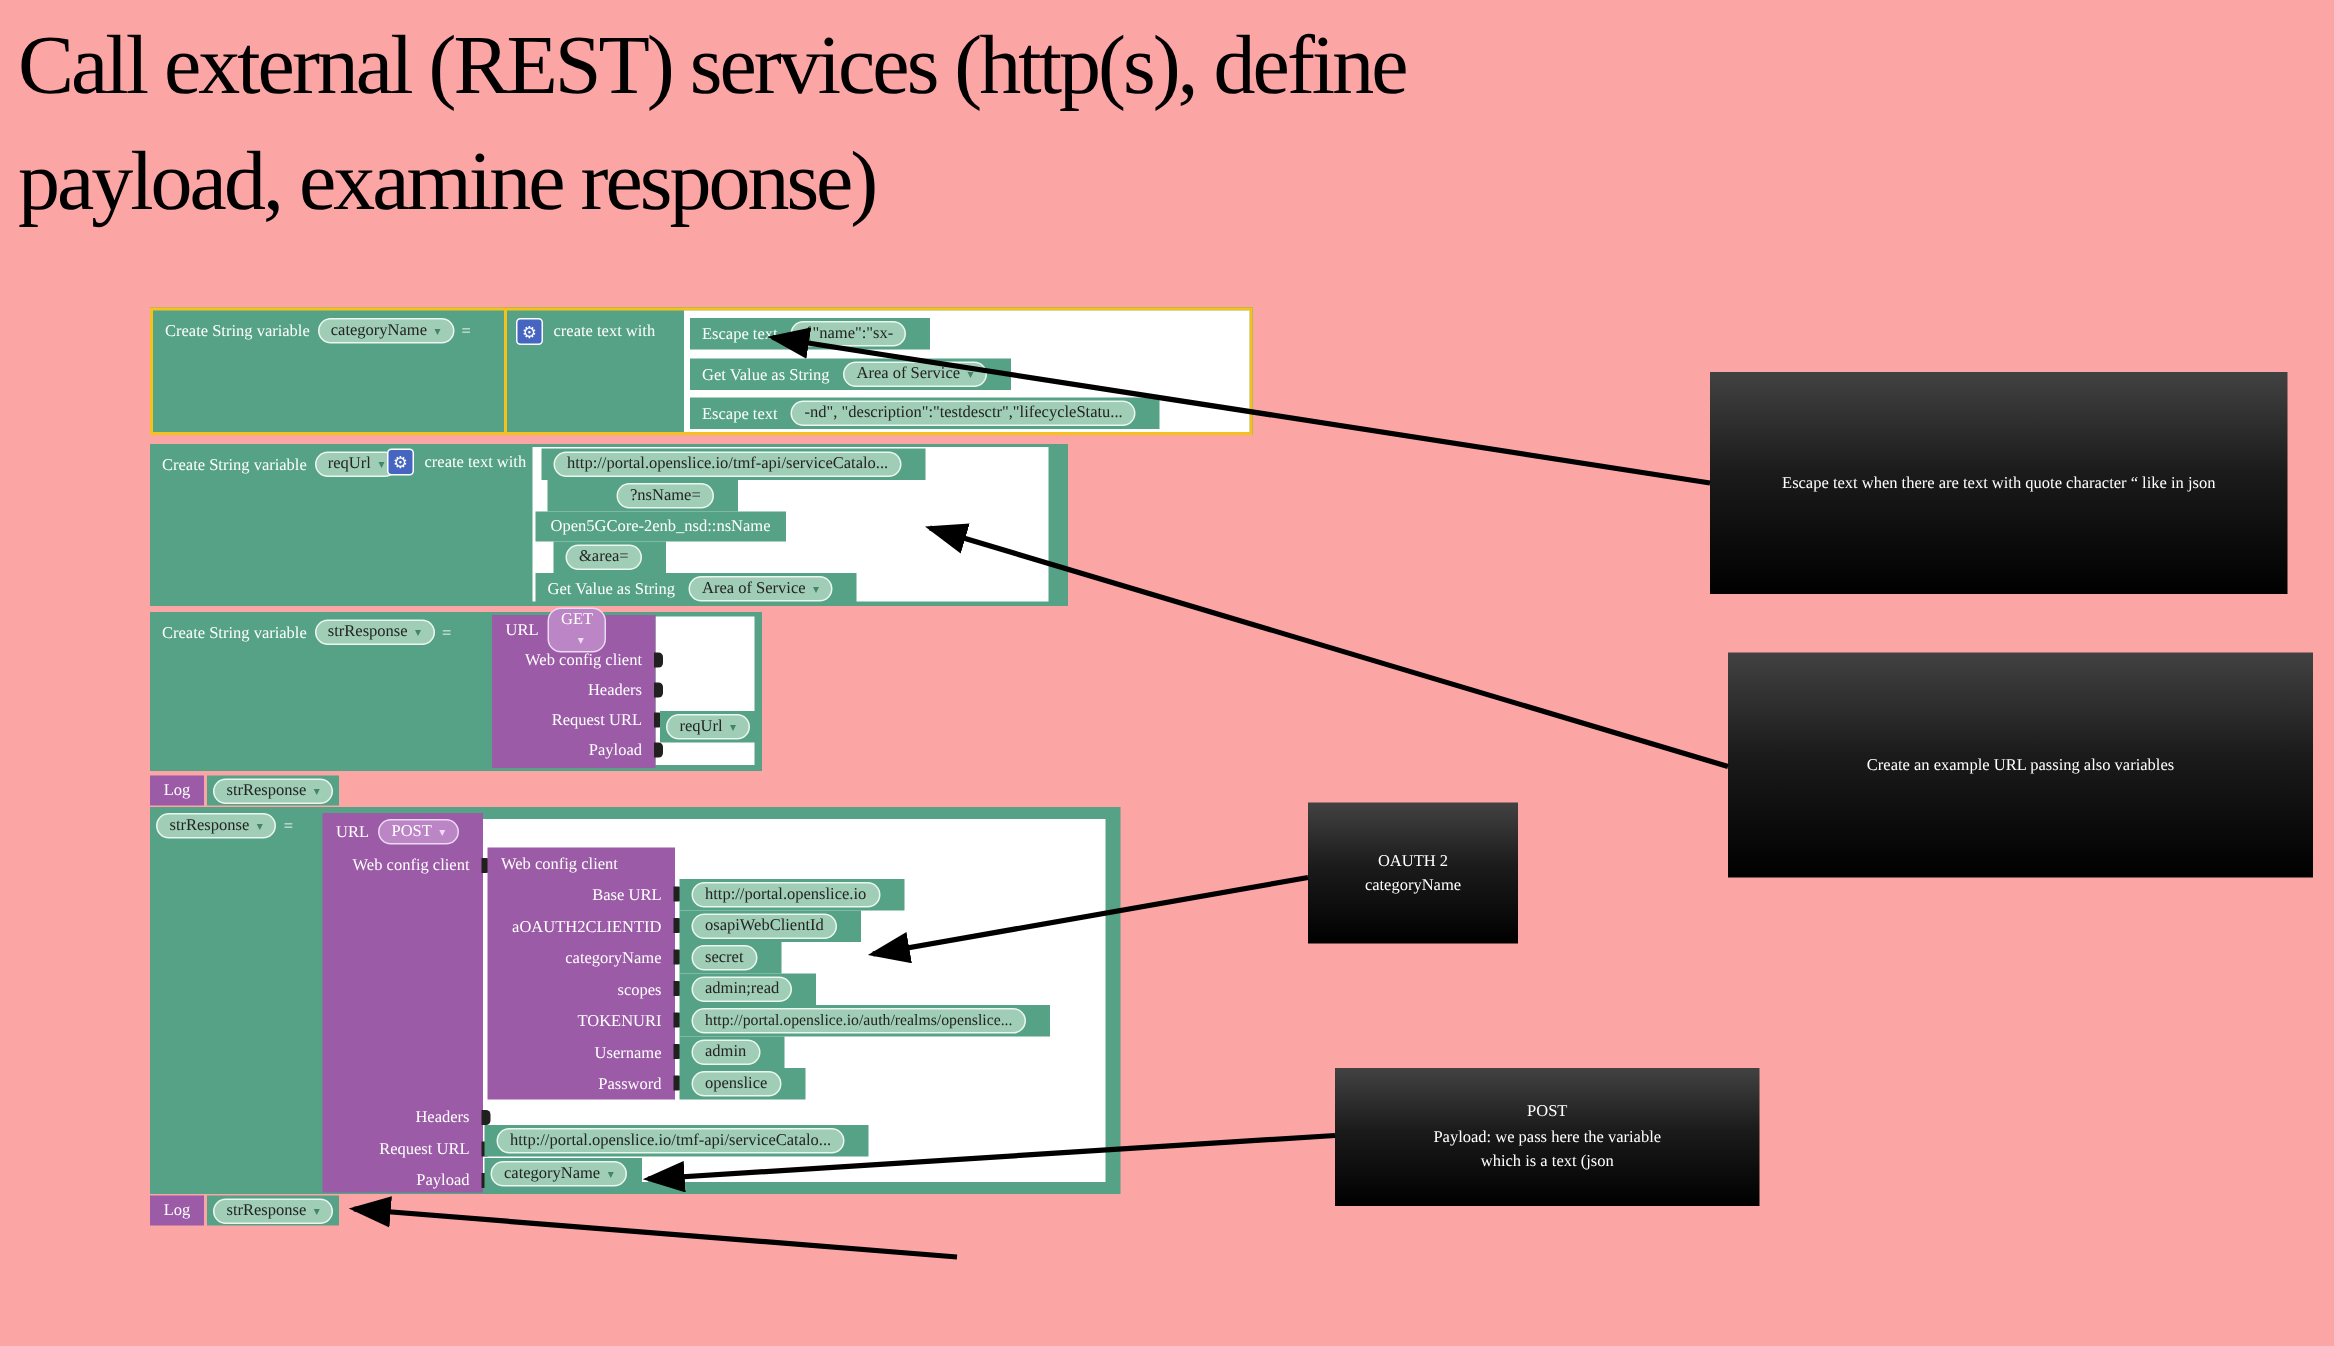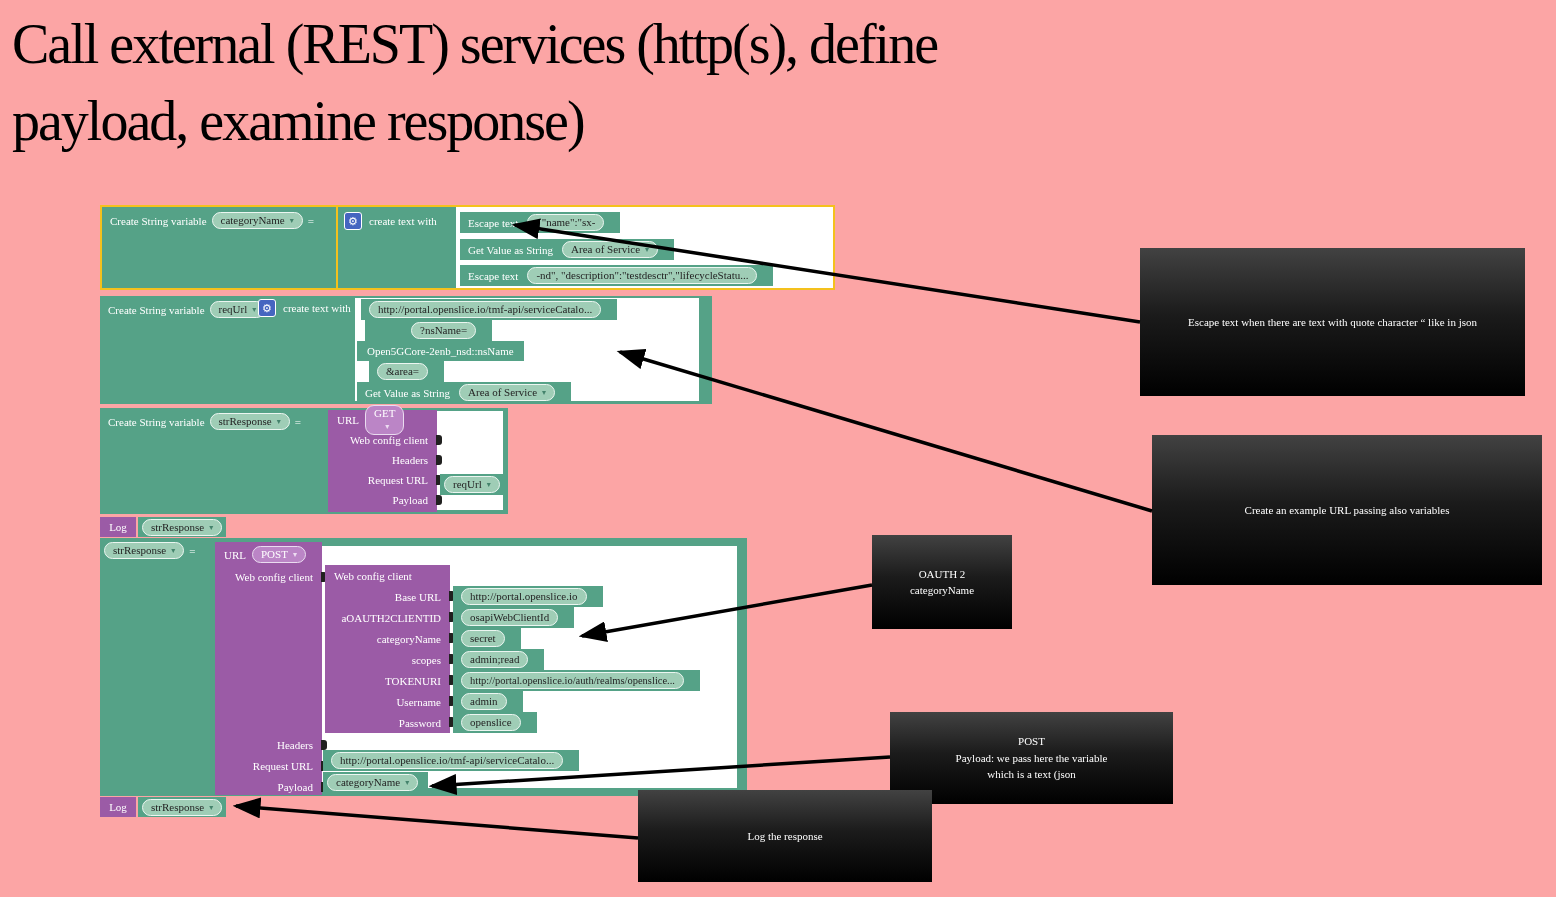--- a/index.html
+++ b/index.html
@@ -295,23 +295,20 @@
   </div>
   <div class="callout" style="left:872px;top:535px;width:140px;height:94px;">
     <span>OAUTH 2</span>
       <span>categoryName</span>
   </div>
   <div class="callout" style="left:890px;top:712px;width:283px;height:92px;padding:4px 8px;">
     <span>POST</span>
       <span>Payload: we pass here the variable</span>
       <span>which is a text (json</span>
   </div>
-  <div class="callout" style="left:638px;top:790px;width:294px;height:92px;">
-    <span>Log the response</span>
-  </div>
 
   <svg class="arrows" width="1556" height="897">
     <defs>
       <marker id="ah" markerWidth="8" markerHeight="6" refX="7" refY="3" orient="auto" markerUnits="strokeWidth">
         <path d="M0,0 L8,3 L0,6 Z" fill="#000"></path>
       </marker>
     </defs>
     <line x1="1140" y1="322" x2="515" y2="225" stroke="#000" stroke-width="3.5" marker-end="url(#ah)"></line>
     <line x1="1152" y1="511" x2="620" y2="352" stroke="#000" stroke-width="3.5" marker-end="url(#ah)"></line>
     <line x1="872" y1="585" x2="582" y2="636" stroke="#000" stroke-width="3.5" marker-end="url(#ah)"></line>

